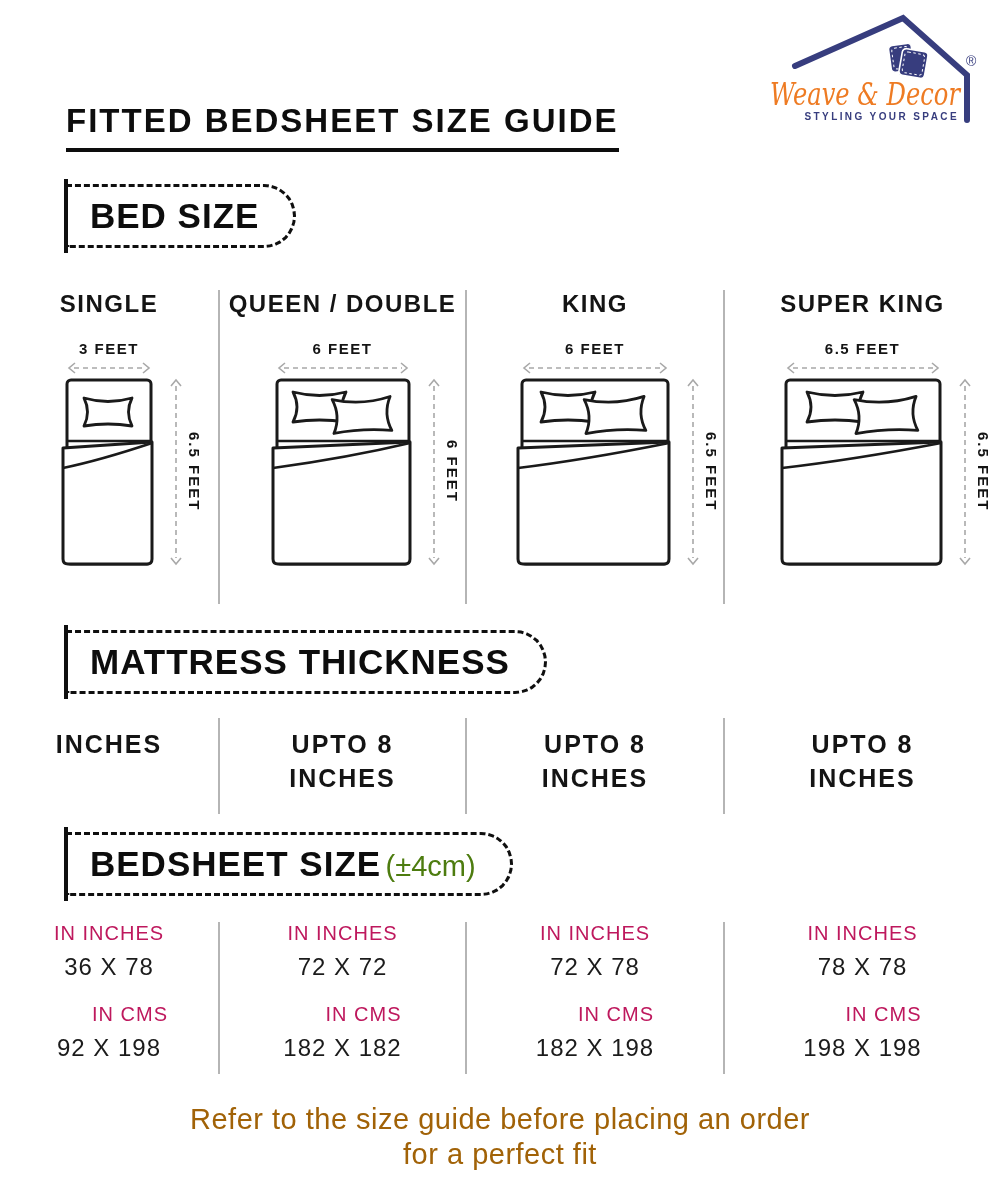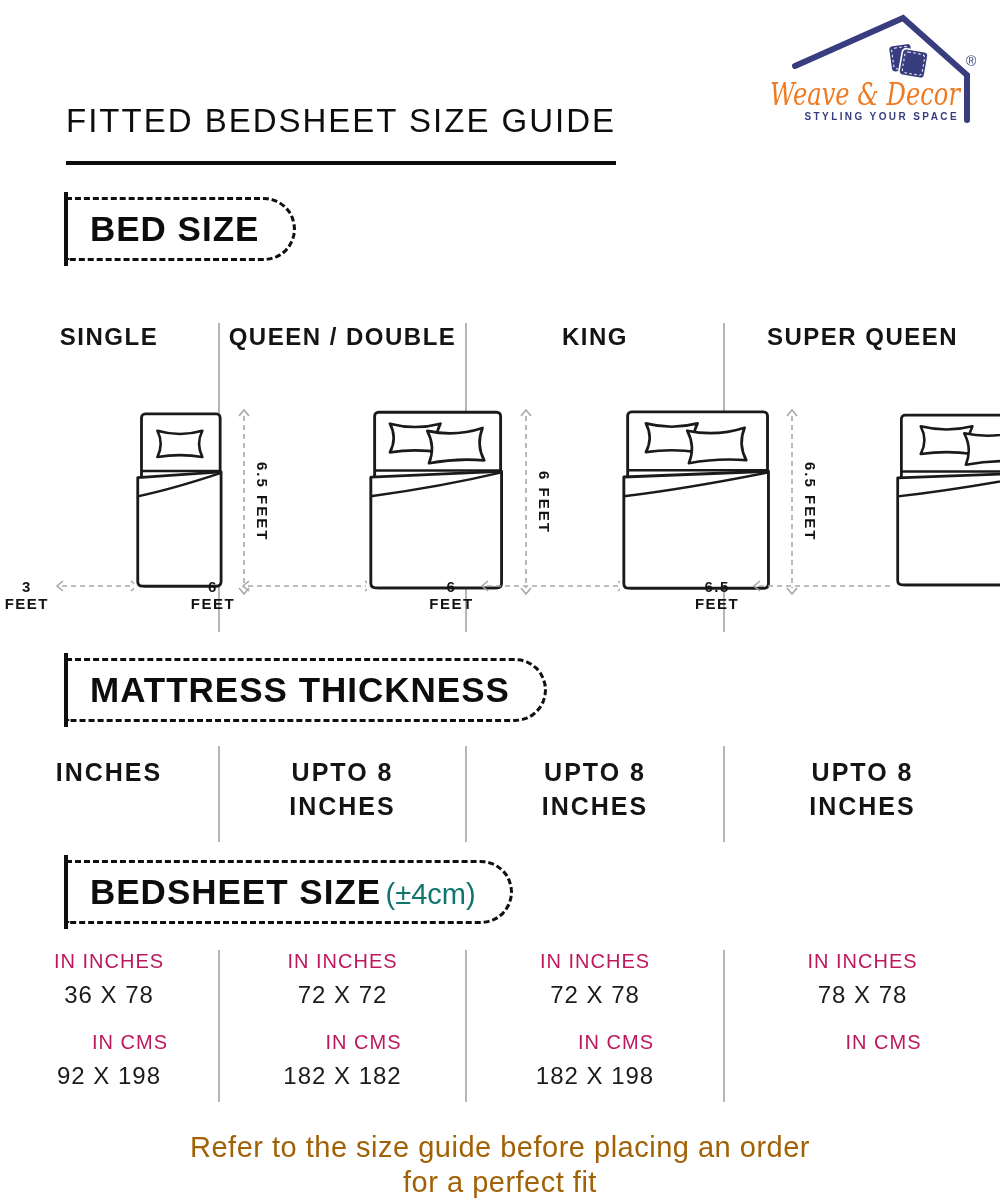--- a/index.html
+++ b/index.html
@@ -9,50 +9,50 @@
     width:1000px; height:1200px; position:relative; overflow:hidden;
     font-family:"Liberation Sans", sans-serif; color:var(--ink);
   }
 
   
   .logo{ position:absolute; top:8px; right:22px; width:218px; height:118px; }
 
   
   .title-wrap{ margin:102px 0 0 66px; }
   .page-title{
-    display:inline-block; font-size:33px; font-weight:normal; letter-spacing:2px;
-    color:#0d0d0d; border-bottom:4px solid #0d0d0d; padding-bottom:21px; white-space:nowrap;
+    display:inline-block; font-size:33px; font-weight:bold; letter-spacing:2px;
+    color:#0d0d0d; border-bottom:4px solid #0d0d0d; padding-bottom:8px; white-space:nowrap;
   }
 
   
   .pill{
     display:inline-block; position:relative; margin-left:66px;
     border:3px dashed #0f0f0f; border-left:none; border-radius:0 36px 36px 0;
     padding:9px 34px 9px 24px; white-space:nowrap;
   }
   .pill::before{
     content:""; position:absolute; left:-2px; top:-8px; bottom:-8px; width:4px; background:#0f0f0f;
   }
   .pill .pill-label{ font-size:35px; font-weight:bold; letter-spacing:1px; color:#0d0d0d; }
-  .pill .pill-note{ font-size:29px; font-weight:normal; letter-spacing:0; color:#0f766e; }
+  .pill .pill-note{ font-size:29px; font-weight:normal; letter-spacing:0; color:#4d7c0f; }
   .pill-bedsize{ margin-top:32px; }
   .pill-mattress{ margin-top:26px; }
   .pill-bedsheet{ margin-top:18px; }
 
   
   .grid{ display:grid; grid-template-columns:220px 247px 258px 275px; width:1000px; }
   .col{ text-align:center; }
   .col.sep{ border-right:2px solid var(--sep); }
 
-  .bedsize-grid{ margin-top:62px; }
+  .bedsize-grid{ margin-top:42px; }
   .bedsize-grid .col{ padding-bottom:36px; }
   .size-name{ font-size:24px; font-weight:bold; letter-spacing:1.5px; white-space:nowrap; }
 
   .bed-figure{ margin-top:22px; display:flex; justify-content:center; }
-  .bed-left{ display:flex; flex-direction:row; align-items:flex-end; }
+  .bed-left{ display:flex; flex-direction:column; align-items:center; }
   .dim-w-label{ font-size:15px; font-weight:bold; letter-spacing:1.5px; height:18px; }
   .w-arrow{ margin:3px 0; display:block; }
   .bed-right{ display:flex; align-items:center; margin-top:35px; margin-left:10px; width:42px; margin-right:-52px; }
   .dim-h-label{
     writing-mode:vertical-rl; font-size:15px; font-weight:bold; letter-spacing:2px;
     margin-left:3px; white-space:nowrap;
   }
 
   .mattress-grid{ margin-top:24px; }
   .mattress-grid .col{ padding:10px 0 18px; }
@@ -194,21 +194,21 @@
           <line class="arrow-line" x1="7" y1="8" x2="7" y2="180" stroke-dasharray="5 4"></line>
           <polyline class="arrow-line" points="2,8 7,2 12,8"></polyline>
           <polyline class="arrow-line" points="2,180 7,186 12,180"></polyline>
         </svg>
         <div class="dim-h-label">6.5 FEET</div>
       </div>
     </div>
   </div>
 
   <div class="col">
-    <div class="size-name">SUPER QUEEN</div>
+    <div class="size-name">SUPER KING</div>
     <div class="bed-figure">
       <div class="bed-left">
         <div class="dim-w-label">6.5 FEET</div>
         <svg class="w-arrow" width="154" height="14">
           <line class="arrow-line" x1="7" y1="7" x2="147" y2="7" stroke-dasharray="5 4"></line>
           <polyline class="arrow-line" points="8,2 2,7 8,12"></polyline>
           <polyline class="arrow-line" points="146,2 152,7 146,12"></polyline>
         </svg>
         <svg width="170" height="190" viewBox="-8 -2 170 190">
           <rect class="bed-stroke" x="0" y="0" width="154" height="184" rx="4"></rect>
@@ -286,19 +286,20 @@
   <div class="col sep">
     <div class="sheet-header">IN INCHES</div>
     <div class="sheet-value">72 X 78</div>
     <div class="sheet-header sheet-cms-header">IN CMS</div>
     <div class="sheet-value">182 X 198</div>
   </div>
   <div class="col">
     <div class="sheet-header">IN INCHES</div>
     <div class="sheet-value">78 X 78</div>
     <div class="sheet-header sheet-cms-header">IN CMS</div>
+    <div class="sheet-value">198 X 198</div>
   </div>
 </div>
 
 <div class="footer">
   <div>Refer to the size guide before placing an order</div>
   <div>for a perfect fit</div>
 </div>
 
 </body></html>

